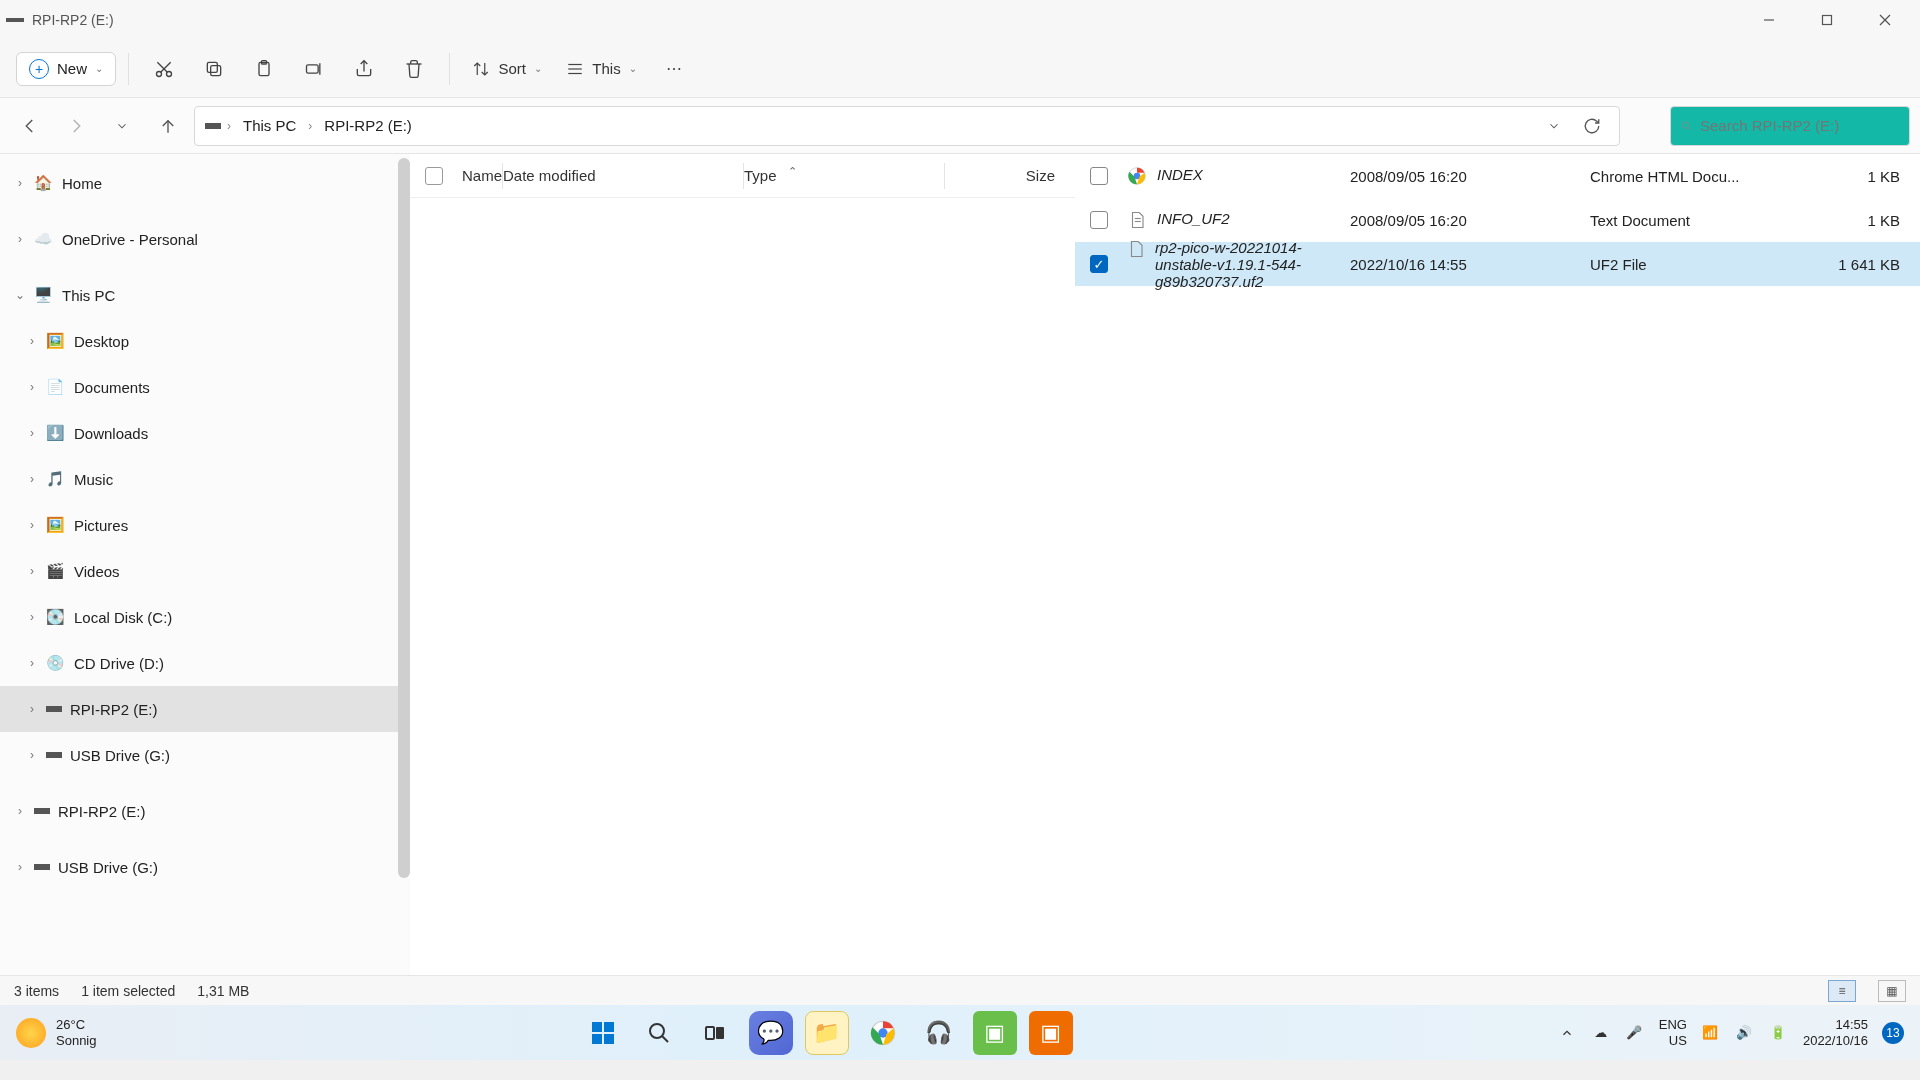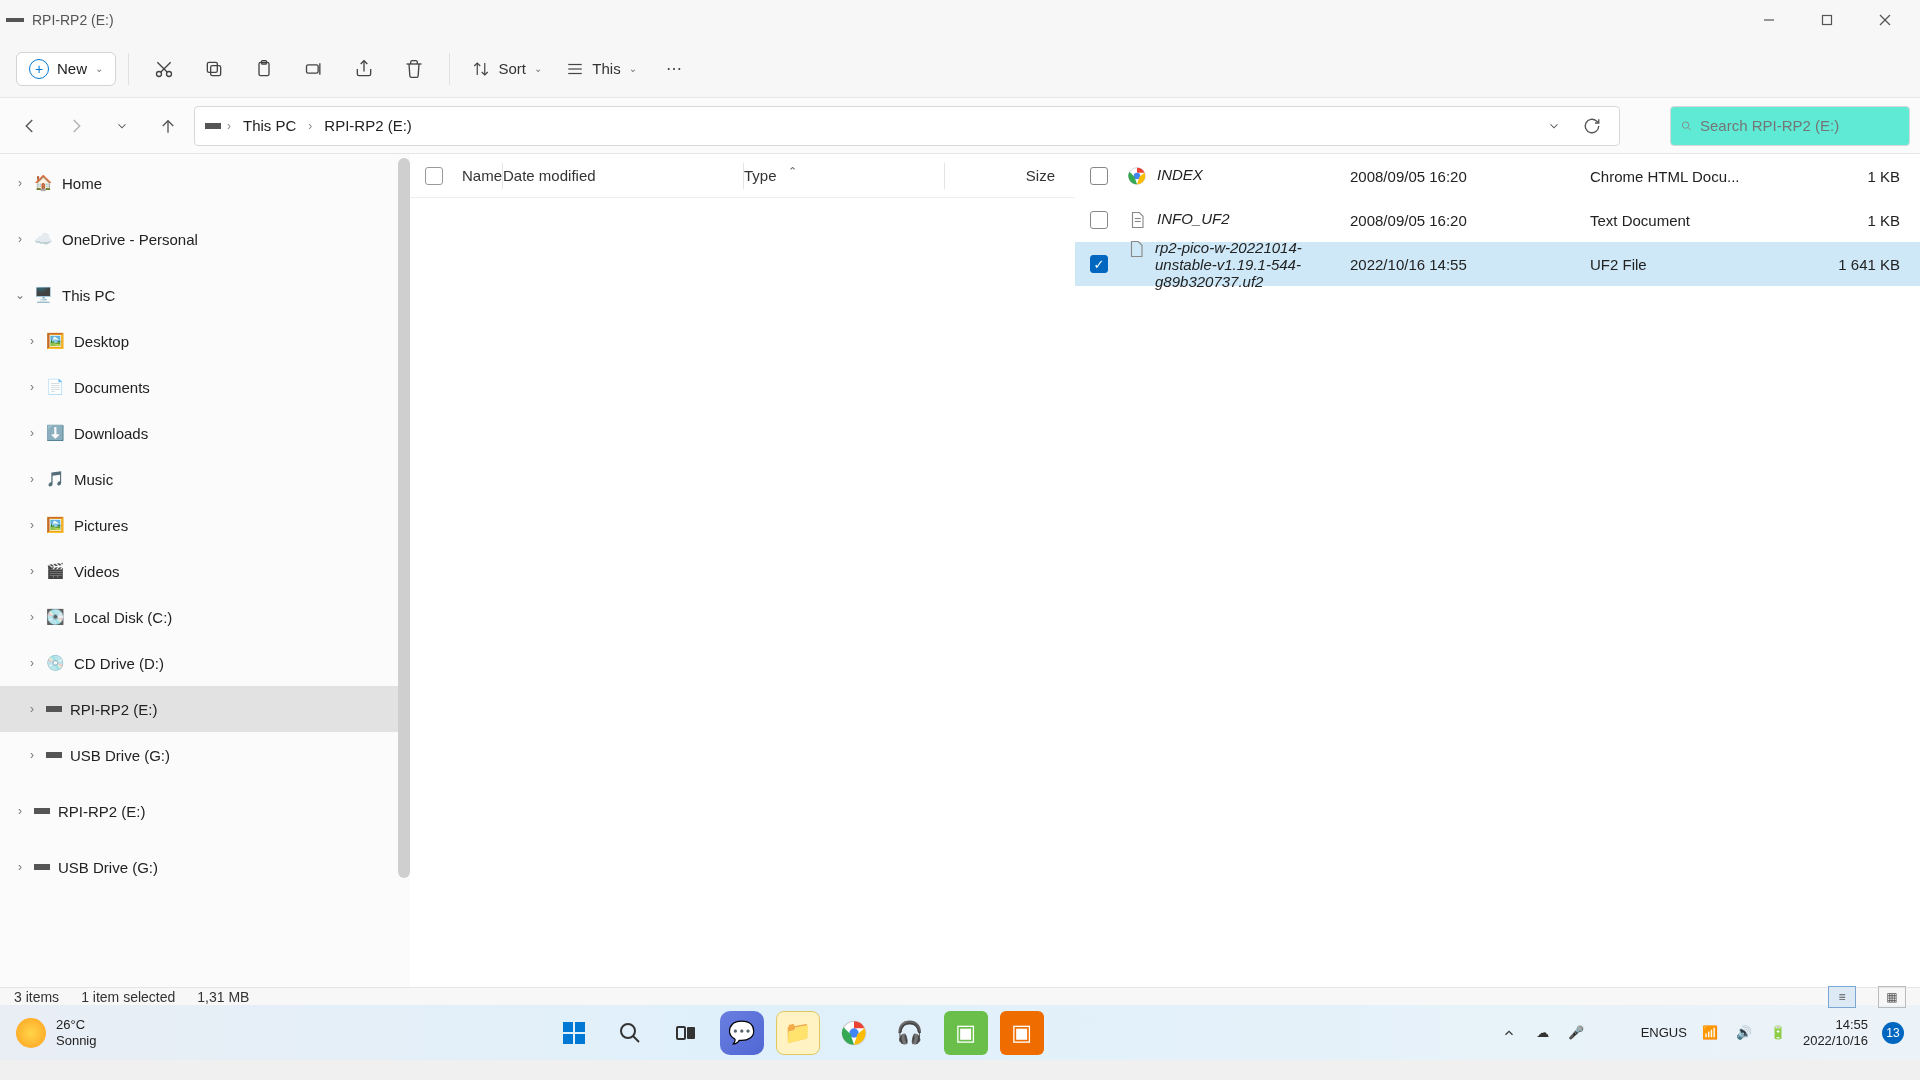--- a/index.html
+++ b/index.html
@@ -25,21 +25,21 @@
 .chev { font-size: 10px; color: #777; }
 
 
 .addr-row { height: 56px; display: flex; align-items: center; padding: 0 10px; gap: 6px; background: #fbfbfb; border-bottom: 1px solid #e6e6e6; }
 .nav-btn { width: 40px; height: 40px; display: flex; align-items: center; justify-content: center; color: #555; border-radius: 4px; }
 .addr-bar { flex: 1; height: 40px; border: 1px solid #d8d8d8; border-radius: 4px; background: #fff; display: flex; align-items: center; padding: 0 10px; gap: 4px; }
 .crumb { padding: 4px 6px; font-size: 15px; color: #222; }
 .crumb-sep { color: #888; font-size: 12px; padding: 0 2px; }
 .addr-right { display: flex; align-items: center; gap: 4px; margin-left: auto; }
 .addr-icon { width: 34px; height: 34px; display: flex; align-items: center; justify-content: center; color: #555; }
-.search-box { width: 240px; height: 40px; border: 1px solid #d8d8d8; border-radius: 4px; background: #5eead4; display: flex; align-items: center; padding: 0 10px; gap: 8px; color: #888; font-size: 15px; margin-left: 44px; }
+.search-box { width: 240px; height: 40px; border: 1px solid #d8d8d8; border-radius: 4px; background: #14b8a6; display: flex; align-items: center; padding: 0 10px; gap: 8px; color: #888; font-size: 15px; margin-left: 44px; }
 .search-box input { border: none; outline: none; flex: 1; font-size: 15px; color: #333; background: transparent; }
 
 
 .body { flex: 1; display: flex; overflow: hidden; }
 
 
 .navtree { width: 410px; background: #fbfbfb; padding: 6px 0; position: relative; }
 .navtree .sb { position: absolute; right: 0; top: 4px; width: 12px; height: 720px; background: #cfcfcf; border-radius: 6px; }
 .nt-item { display: flex; align-items: center; height: 46px; padding-left: 10px; gap: 4px; font-size: 15px; color: #222; }
 .nt-item .exp { width: 20px; text-align: center; color: #777; font-size: 12px; }
@@ -67,35 +67,35 @@
 .row .c-name { flex: 1; display: flex; align-items: flex-start; gap: 10px; padding-left: 4px; font-style: italic; }
 .row .c-date { width: 240px; margin-left: 20px; }
 .row .c-type { width: 200px; white-space: nowrap; overflow: hidden; text-overflow: ellipsis; }
 .row .c-size { width: 130px; text-align: right; padding-right: 20px; }
 .file-ico { width: 20px; height: 20px; display:inline-flex; align-items:center; justify-content:center; }
 
 .content-area { flex: 1; position: relative; }
 .cursor { position: absolute; left: 620px; top: 190px; }
 
 
-.status { height: 18px; display: flex; align-items: center; padding: 0 14px; gap: 22px; font-size: 14px; color: #333; border-top: 1px solid #e6e6e6; background: #f7f7f7; }
+.status { height: 30px; display: flex; align-items: center; padding: 0 14px; gap: 22px; font-size: 14px; color: #333; border-top: 1px solid #e6e6e6; background: #f7f7f7; }
 .status .spacer { flex: 1; }
 .status .viewbtn { width: 28px; height: 22px; border: 1px solid #bbb; display: flex; align-items: center; justify-content: center; font-size: 12px; color: #555; }
 .status .viewbtn.active { background: #dde9f5; border-color: #7aa8d4; }
 
 
 .taskbar { width: 1920px; height: 55px; background: linear-gradient(90deg, #e9eef5, #dff0fb 40%, #ecf3f8); display: flex; align-items: center; padding: 0 16px; }
 .weather { display: flex; align-items: flex-end; gap: 10px; }
 .weather .sun { width: 30px; height: 30px; background: radial-gradient(circle, #ffd54a, #ff9f1e); border-radius: 50%; }
 .weather .txt { display: flex; flex-direction: column; font-size: 13px; color: #222; line-height: 1.2; }
 .tb-center { flex: 1; display: flex; justify-content: center; gap: 12px; }
 .tb-app { width: 44px; height: 44px; border-radius: 8px; display: flex; align-items: center; justify-content: center; font-size: 22px; }
 .tb-right { display: flex; align-items: center; gap: 14px; font-size: 13px; color: #222; }
 .tb-clock { display: flex; flex-direction: column; align-items: flex-end; line-height: 1.2; justify-content: flex-end; }
-.tb-lang { display:flex; flex-direction:row; align-items:center; line-height:1.2;margin-left:40px; }
+.tb-lang { display:flex; flex-direction:column; align-items:flex-end; line-height:1.2; }
 .tray-ico { width: 20px; height: 20px; display:inline-flex; align-items:center; justify-content:center; color:#333; }
 .badge { width: 22px; height: 22px; background:#0067c0; color:#fff; border-radius:50%; display:flex; align-items:center; justify-content:center; font-size:12px; }
 
 .win-logo { display: grid; grid-template-columns: 10px 10px; grid-template-rows: 10px 10px; gap: 2px; }
 .win-logo span { background:#0078d4; }
 </style>
 </head>
 <body>
 
 <div class="window">

